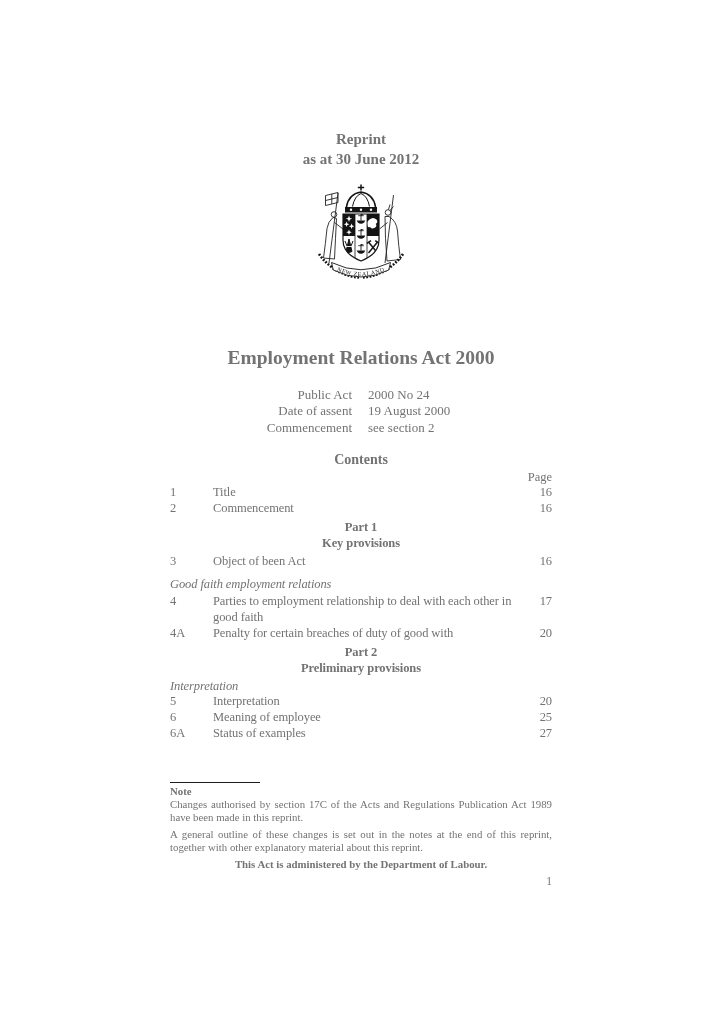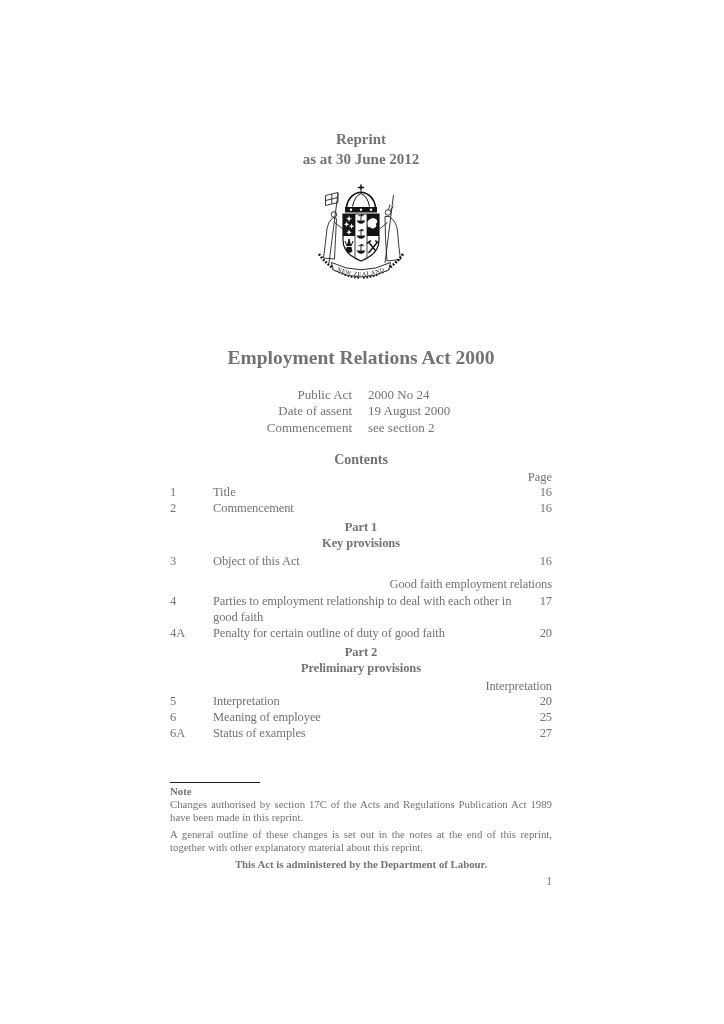--- a/index.html
+++ b/index.html
@@ -27,21 +27,21 @@
 
   
   .contents-head{top:452px;text-align:center;font-weight:bold;font-size:14px;}
   .page-label{top:470px;text-align:right;font-size:12.5px;}
   .toc{top:485px;font-size:12.5px;line-height:15.7px;letter-spacing:-0.1px;}
   .toc-item{display:flex;align-items:flex-start;}
   .toc-num{width:43px;flex:none;}
   .toc-text{flex:1;padding-right:10px;}
   .toc-page{width:26px;flex:none;text-align:right;}
   .part-block{text-align:center;font-weight:bold;margin:4px 0 2px 0;}
-  .crosshead{text-align:right;margin:7px 0 2px 0;}
+  .crosshead{text-align:left;font-style:italic;margin:7px 0 2px 0;}
   .part-block + .crosshead{margin-top:0;margin-bottom:0;}
 
   
   .note{top:782px;font-size:10.8px;line-height:13px;}
   .note-rule{width:90px;border-top:1.2px solid #1c1c1c;margin:0 0 2px 0;}
   .note-head{font-weight:bold;}
   .note p{margin:0 0 4px 0;text-align:justify;}
   .note .admin{font-weight:bold;margin-top:2px;text-align:center;}
 
   .page-num{top:875px;text-align:right;font-size:11.5px;}
@@ -180,35 +180,35 @@
       <span class="toc-page">16</span>
     </div>
 
     <div class="part-block">
       <div>Part 1</div>
       <div>Key provisions</div>
     </div>
 
     <div class="toc-item">
       <span class="toc-num">3</span>
-      <span class="toc-text">Object of this Act</span>
+      <span class="toc-text">Object of been Act</span>
       <span class="toc-page">16</span>
     </div>
 
     <div class="crosshead">Good faith employment relations</div>
 
     <div class="toc-item">
       <span class="toc-num">4</span>
       <span class="toc-text">Parties to employment relationship to deal with each other in good faith</span>
       <span class="toc-page">17</span>
     </div>
 
     <div class="toc-item">
       <span class="toc-num">4A</span>
-      <span class="toc-text">Penalty for certain outline of duty of good faith</span>
+      <span class="toc-text">Penalty for certain breaches of duty of good with</span>
       <span class="toc-page">20</span>
     </div>
 
     <div class="part-block">
       <div>Part 2</div>
       <div>Preliminary provisions</div>
     </div>
 
     <div class="crosshead">Interpretation</div>
 

